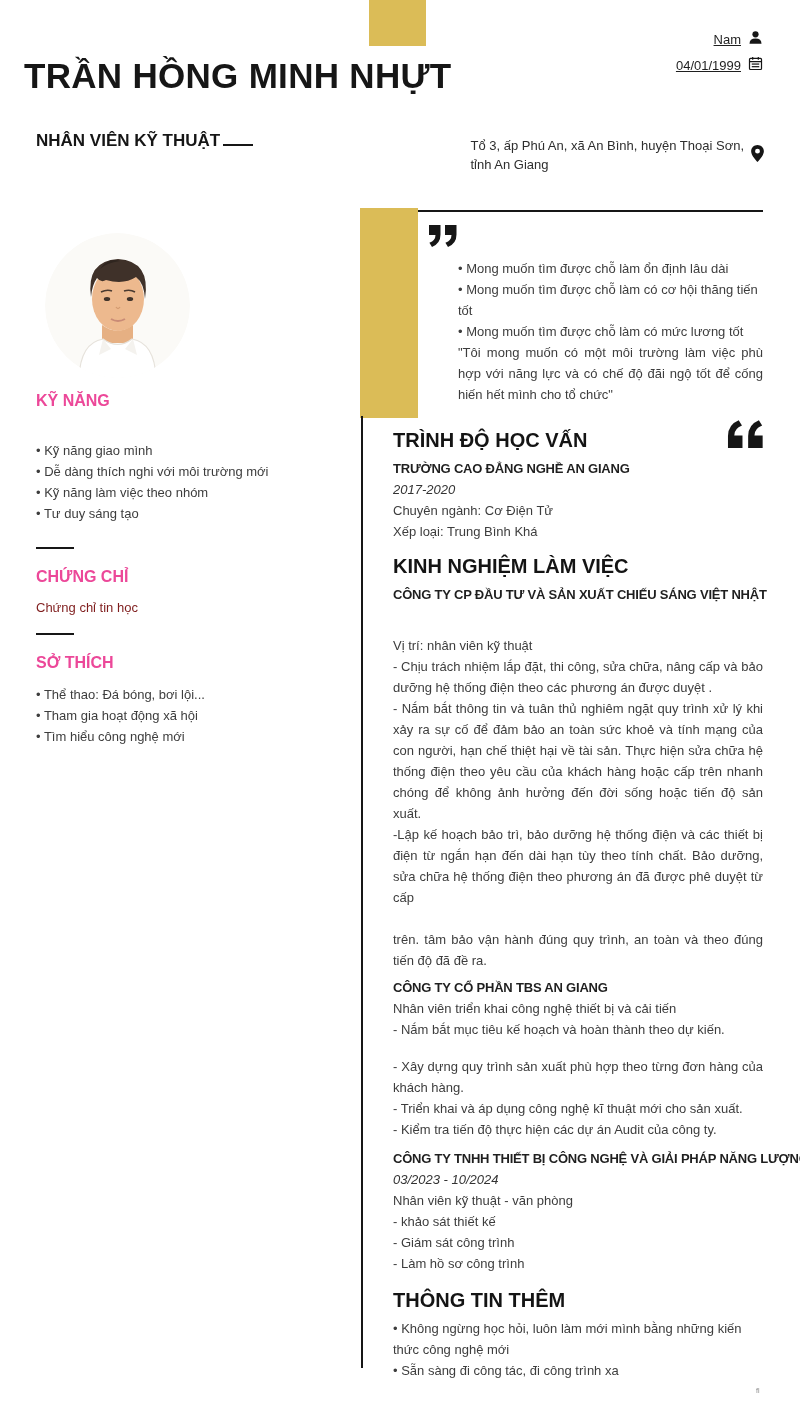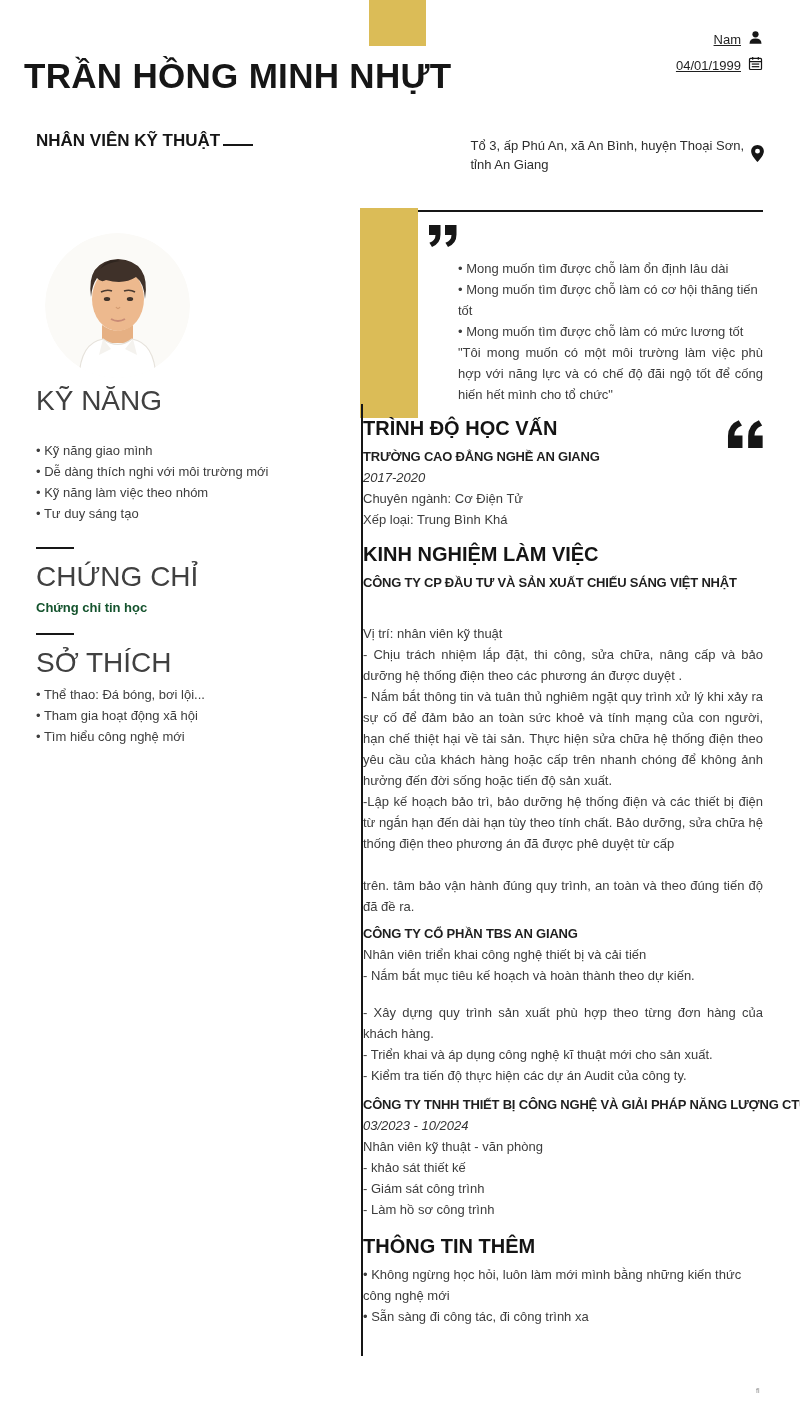--- a/index.html
+++ b/index.html
@@ -25,31 +25,31 @@
   .quote-gold { position:absolute; left:0; top:0; width:58px; height:210px; background:#DBBC57; }
   .quote-rule { position:absolute; left:58px; top:2px; right:0; height:2px; background:#161616; }
   .quote-body { padding:17px 0 0 69px; }
   .quote-open { display:block; }
   .quote-text { margin:6px 0 0 29px; font-size:13px; line-height:21px; color:#3d3d3d; }
   .quote-text .jt { text-align:justify; }
   .quote-close { position:absolute; left:727px; top:419px; }
 
   
   .sidebar { position:absolute; left:36px; top:389px; width:300px; }
-  .side-h { font-size:28px; font-weight:400; color:#404040; line-height:24px; }
+  .side-h { font-size:16px; font-weight:700; color:#ec4899; line-height:24px; }
   .side-list { margin-top:27px; font-size:13px; line-height:21px; color:#3d3d3d; }
   .divider { width:38px; height:2px; background:#161616; }
   .div1 { margin-top:23px; }
   .div2 { margin-top:15px; }
   .side-h2 { margin-top:16px; }
-  .cert-item { margin-top:8px; font-size:13px; line-height:21px; color:#14532d;font-weight:bold; }
+  .cert-item { margin-top:8px; font-size:13px; line-height:21px; color:#7f1d1d; }
   .hobby-list { margin-top:9px; font-size:13px; line-height:21px; color:#3d3d3d; }
 
   
-  .main { position:absolute; left:361px; top:404px; width:402px; height:952px; border-left:2px solid #161616; }
+  .main { position:absolute; left:361px; top:416px; width:402px; height:952px; border-left:2px solid #161616; padding-left:30px; }
   .main-h { font-size:20px; font-weight:700; color:#141414; line-height:24px; }
   .mh-edu { margin-top:12px; }
   .mh-exp { margin-top:12px; }
   .mh-info { margin-top:14px; }
   .bold-line { font-size:13px; font-weight:700; color:#1f1f1f; line-height:21px; white-space:nowrap; letter-spacing:-.2px; }
   .school { margin-top:6px; }
   .period { font-size:13px; font-style:italic; color:#333; line-height:21px; }
   .plain { font-size:13px; line-height:21px; color:#3d3d3d; }
   .jt { text-align:justify; }
   .co1 { margin-top:6px; }

